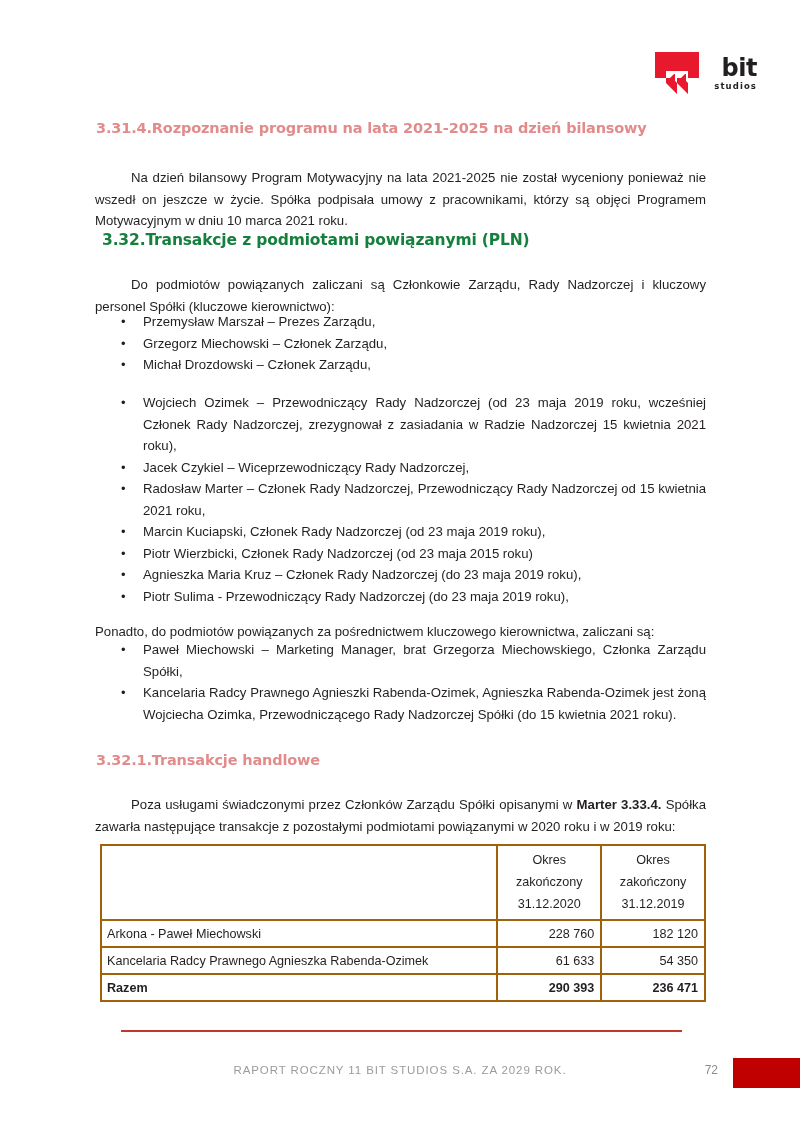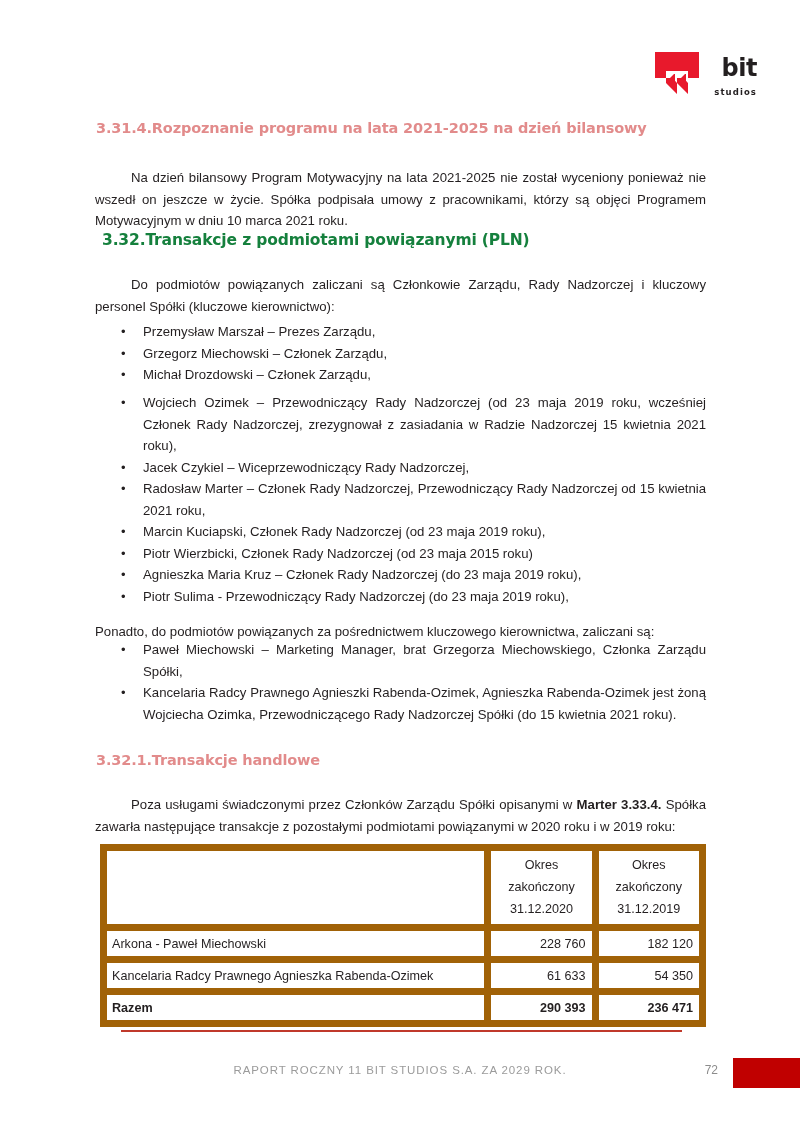--- a/index.html
+++ b/index.html
@@ -53,21 +53,21 @@
     color: #231f20;
     line-height: 24px;
   }
   .logo-studios {
     font-family: "DejaVu Sans", sans-serif;
     font-weight: bold;
     font-size: 8.5px;
     letter-spacing: 1.1px;
     color: #231f20;
     line-height: 10px;
-    margin-top: 7px;
+    margin-top: 1px;
   }
 
   
   h1.sec-heading,
   h2.sec-heading,
   h3.sec-heading {
     margin: 0;
     font-family: "DejaVu Sans", sans-serif;
     font-weight: bold;
   }
@@ -134,40 +134,40 @@
     content: "\2022";
     position: absolute;
     left: 26px;
     top: 0;
     font-size: 13px;
     line-height: 21.5px;
     color: #231f20;
   }
   ul.bullets li.nojustify { text-align: left; }
 
-  #list-management { top: 311px; margin-top: 10px; }
+  #list-management { top: 311px; }
   #list-supervisory { top: 392px; }
   #list-indirect { top: 639px; }
 
   
   .tbl-wrap {
     position: absolute;
     left: 100px;
     top: 844px;
     width: 606px;
   }
   table.fin {
     border-collapse: collapse;
     width: 606px;
     font-size: 12.6px;
     color: #231f20;
   }
   table.fin th,
   table.fin td {
-    border: 7px solid #a16207;
+    border: 2px solid #a16207;
     padding: 0;
     vertical-align: middle;
   }
   table.fin thead th {
     font-weight: normal;
     text-align: center;
     line-height: 22px;
     padding: 3px 4px 4px 4px;
     height: 66px;
   }

